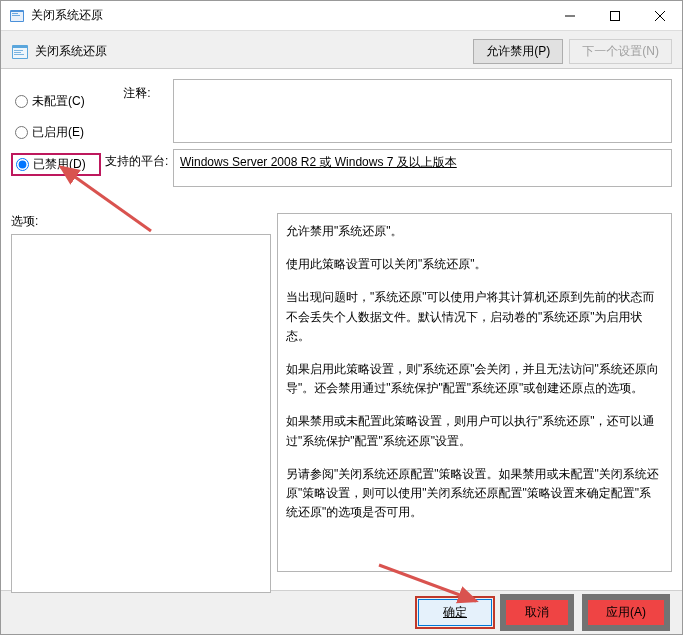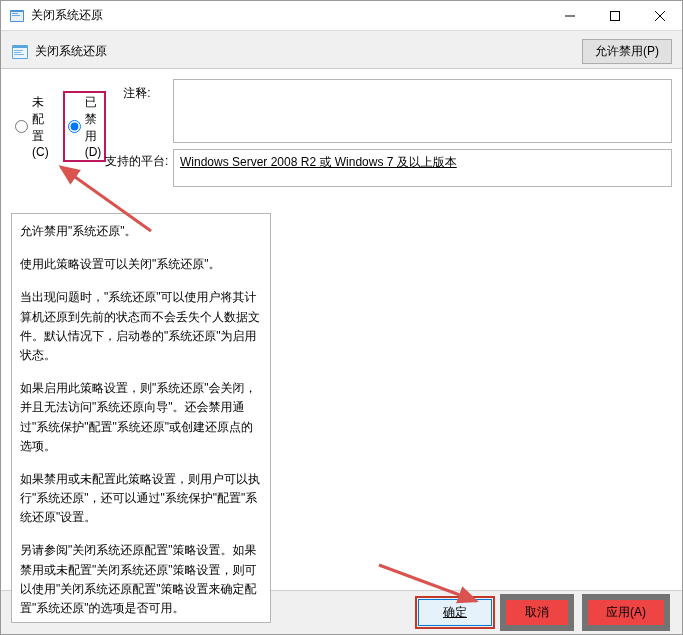--- a/index.html
+++ b/index.html
@@ -92,21 +92,21 @@
   grid-template-columns: 90px 64px 1fr;
   column-gap: 4px;
   row-gap: 6px;
   align-items: start;
 }
 
 .radio-group {
   grid-column: 1;
   grid-row: 1 / span 4;
   display: flex;
-  flex-direction: row;
+  flex-direction: column;
   gap: 10px;
   padding-top: 12px;
 }
 .radio-item {
   display: flex;
   align-items: center;
   gap: 4px;
   padding: 2px 4px;
 }
 .radio-item input[type=radio] {
@@ -255,47 +255,56 @@
     <svg width="18" height="18" viewBox="0 0 18 18">
       <rect x="1" y="2" width="16" height="14" fill="#5aa6dc" rx="1"></rect>
       <rect x="2" y="5" width="14" height="10" fill="#eef6fc"></rect>
       <rect x="3" y="7" width="9" height="1" fill="#7bb4e0"></rect>
       <rect x="3" y="9" width="7" height="1" fill="#7bb4e0"></rect>
       <rect x="3" y="11" width="10" height="1" fill="#7bb4e0"></rect>
     </svg>
   </span>
   <span class="sub-title">关闭系统还原</span>
   <button>允许禁用(P)</button>
+  <button disabled="">下一个设置(N)</button>
 </div>
 
 <div class="content">
 
   <div class="top-grid">
 
     <div class="radio-group">
       <label class="radio-item">
         <input type="radio" name="state" style="">
         <span>未配置(C)</span>
       </label>
+      <label class="radio-item">
+        <input type="radio" name="state" style="">
+        <span>已启用(E)</span>
+      </label>
       <label class="radio-item highlighted">
         <input type="radio" name="state" checked="" style="">
         <span>已禁用(D)</span>
       </label>
     </div>
 
     <div class="label-col" style="grid-row:1">注释:</div>
     <div class="comment-box"></div>
 
     <div class="platform-row-label">支持的平台:</div>
     <div class="platform-box">
       <span>Windows Server 2008 R2 或 Windows 7 及以上版本</span>
     </div>
   </div>
 
   <div class="mid-row">
+    <div>
+      <div class="col-label">选项:</div>
+      <div class="options-box"></div>
+    </div>
     <div>
       <div class="help-box">
         <p>允许禁用"系统还原"。</p>
         <p>使用此策略设置可以关闭"系统还原"。</p>
         <p>当出现问题时，"系统还原"可以使用户将其计算机还原到先前的状态而不会丢失个人数据文件。默认情况下，启动卷的"系统还原"为启用状态。</p>
         <p>如果启用此策略设置，则"系统还原"会关闭，并且无法访问"系统还原向导"。还会禁用通过"系统保护"配置"系统还原"或创建还原点的选项。</p>
         <p>如果禁用或未配置此策略设置，则用户可以执行"系统还原"，还可以通过"系统保护"配置"系统还原"设置。</p>
         <p>另请参阅"关闭系统还原配置"策略设置。如果禁用或未配置"关闭系统还原"策略设置，则可以使用"关闭系统还原配置"策略设置来确定配置"系统还原"的选项是否可用。</p>
       </div>
     </div>

